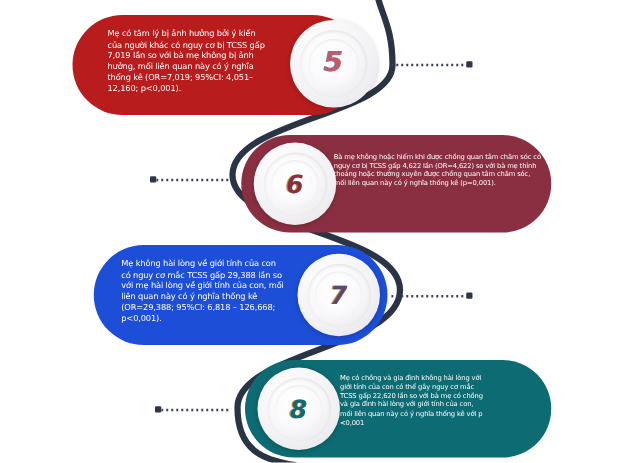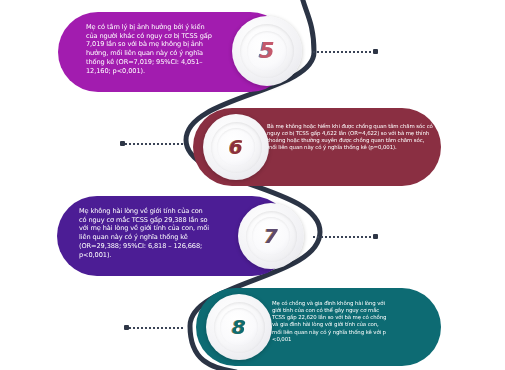--- a/index.html
+++ b/index.html
@@ -7,27 +7,27 @@
        font-family:"DejaVu Sans","Liberation Sans",sans-serif;}
   .stage{position:relative;width:505px;height:370px;background:#ffffff;}
   .spine{position:absolute;left:0;top:0;width:505px;height:370px;
          pointer-events:none;}
 
   
   .pill{position:absolute;border-radius:60px;box-sizing:border-box;}
   .pill .txt{position:absolute;color:#ffffff;line-height:1.32;
              letter-spacing:-0.1px;}
 
-  #pill5{left:58px;top:12px;width:232px;height:80px;background:#a21caf;}
+  #pill5{left:58px;top:12px;width:232px;height:80px;background:#b91c1c;}
   #pill5 .txt{left:28px;top:11px;width:128px;font-size:6.6px;}
 
   #pill6{left:193px;top:108px;width:248px;height:78px;background:#8a2f42;}
   #pill6 .txt{left:74px;top:15px;width:166px;font-size:5.4px;}
 
-  #pill7{left:57px;top:196px;width:235px;height:80px;background:#4c1d95;}
+  #pill7{left:75px;top:196px;width:235px;height:80px;background:#1d4ed8;}
   #pill7 .txt{left:22px;top:11px;width:132px;font-size:6.6px;}
 
   #pill8{left:196px;top:288px;width:245px;height:78px;background:#0d6b73;}
   #pill8 .txt{left:76px;top:12px;width:116px;font-size:5.4px;}
 
   
   .medal{position:absolute;border-radius:50%;display:flex;
          align-items:center;justify-content:center;}
   .ring-outer{width:100%;height:100%;border-radius:50%;
       display:flex;align-items:center;justify-content:center;

